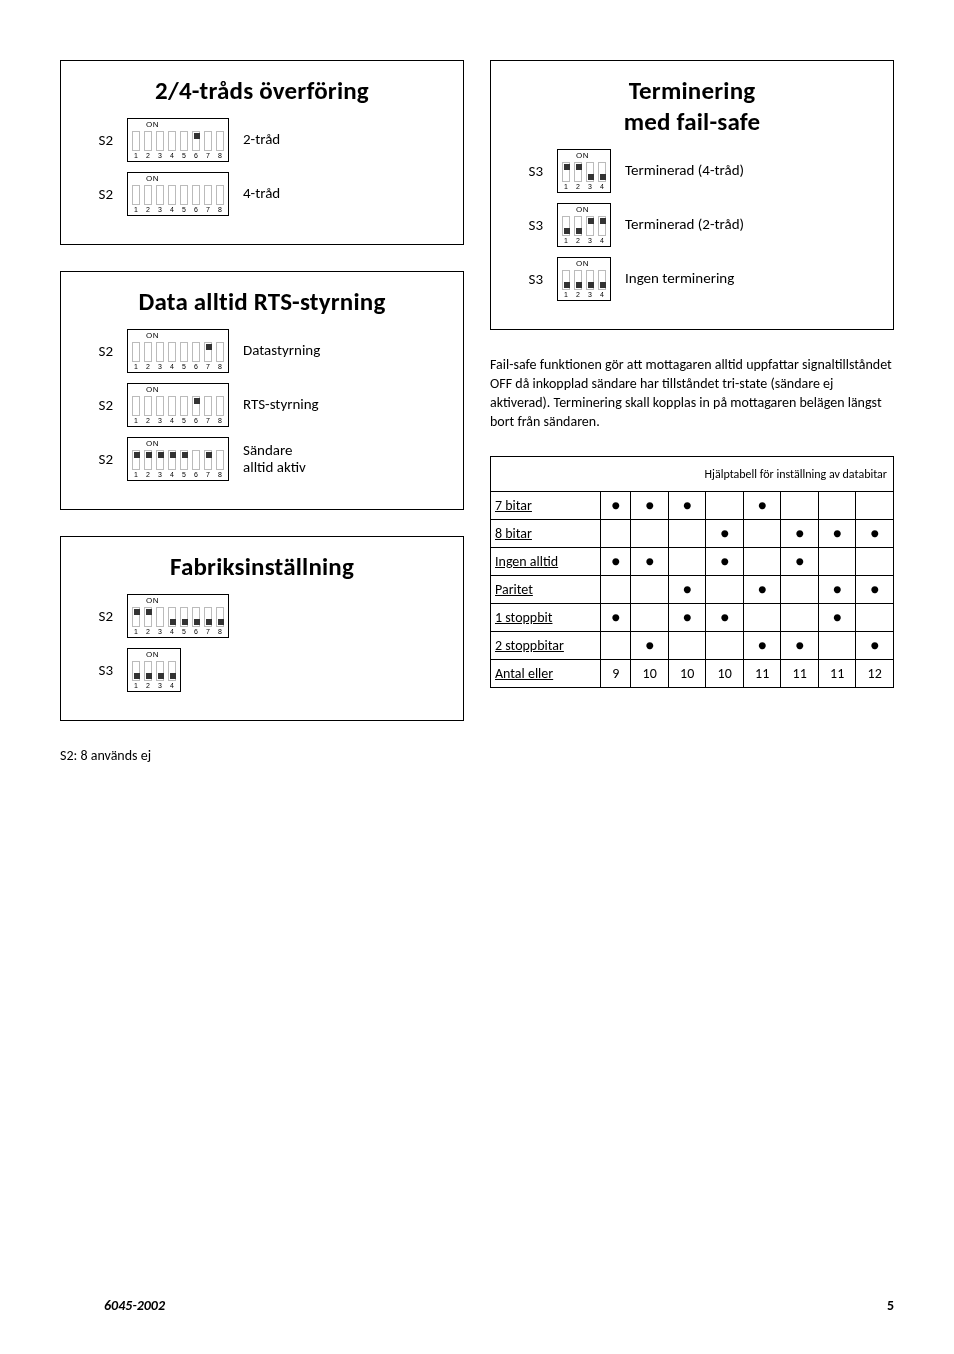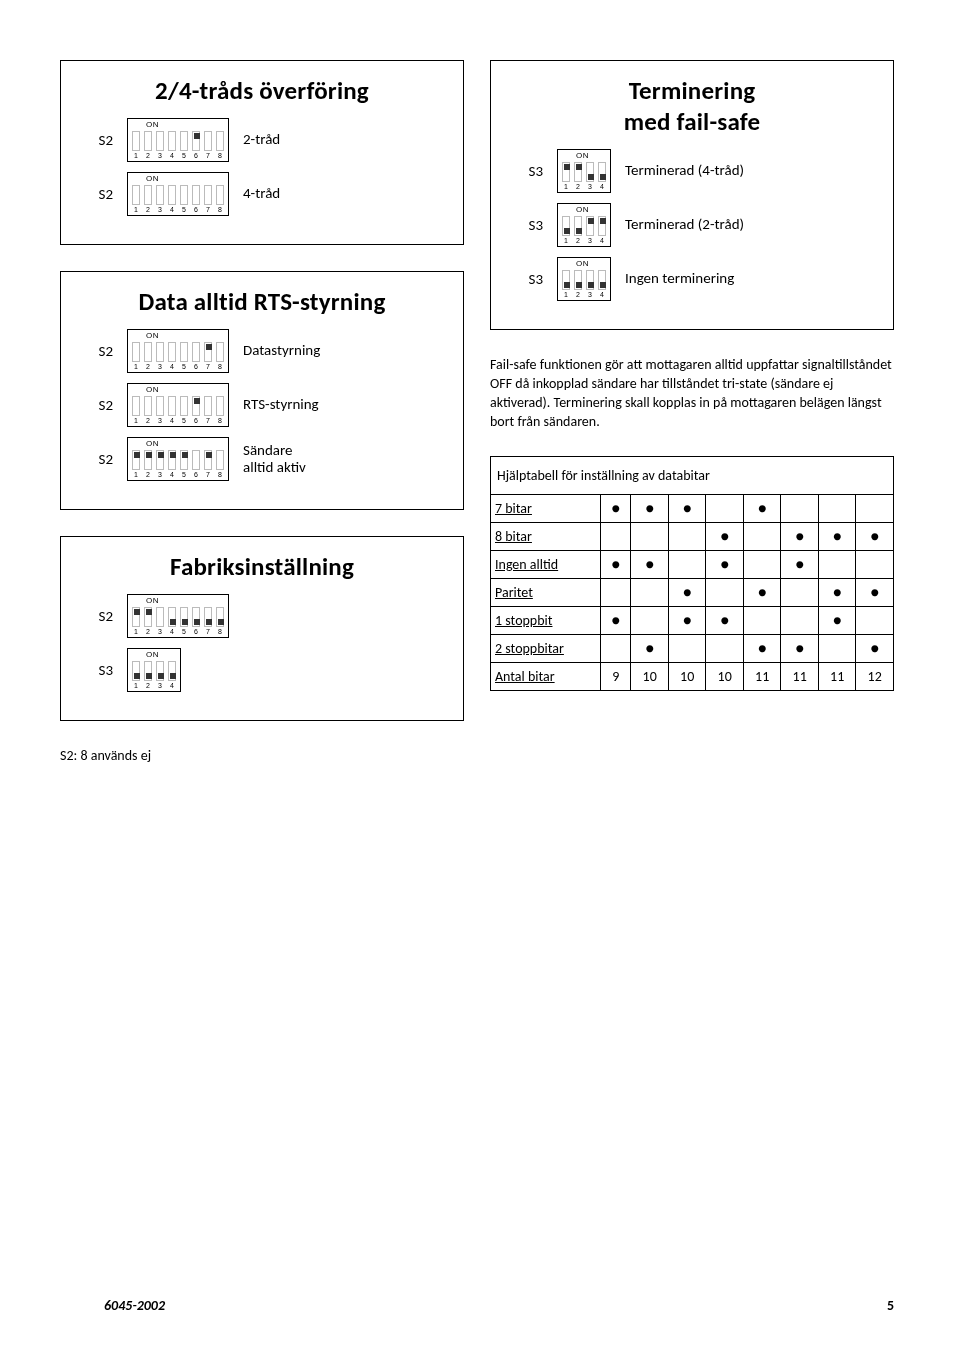--- a/index.html
+++ b/index.html
@@ -97,22 +97,22 @@
   }
   table.helper {
     border-collapse: collapse;
     width: 100%;
     font-size: 14px;
   }
   table.helper caption {
     border: 1px solid #000;
     border-bottom: none;
     padding: 10px 6px;
-    font-size: 14px;
-    text-align: left;
+    font-size: 12px;
+    text-align: right;
   }
   table.helper td, table.helper th {
     border: 1px solid #000;
     padding: 4px 6px;
     text-align: center;
     height: 28px;
   }
   table.helper td:first-child, table.helper th:first-child {
     text-align: left;
     width: 110px;
@@ -642,21 +642,21 @@
             <td></td>
             <td><span class="dot">●</span></td>
             <td></td>
             <td></td>
             <td><span class="dot">●</span></td>
             <td><span class="dot">●</span></td>
             <td></td>
             <td><span class="dot">●</span></td>
           </tr>
           <tr>
-            <td>Antal bitar</td>
+            <td>Antal eller</td>
             <td>9</td>
             <td>10</td>
             <td>10</td>
             <td>10</td>
             <td>11</td>
             <td>11</td>
             <td>11</td>
             <td>12</td>
           </tr>
         </tbody>

